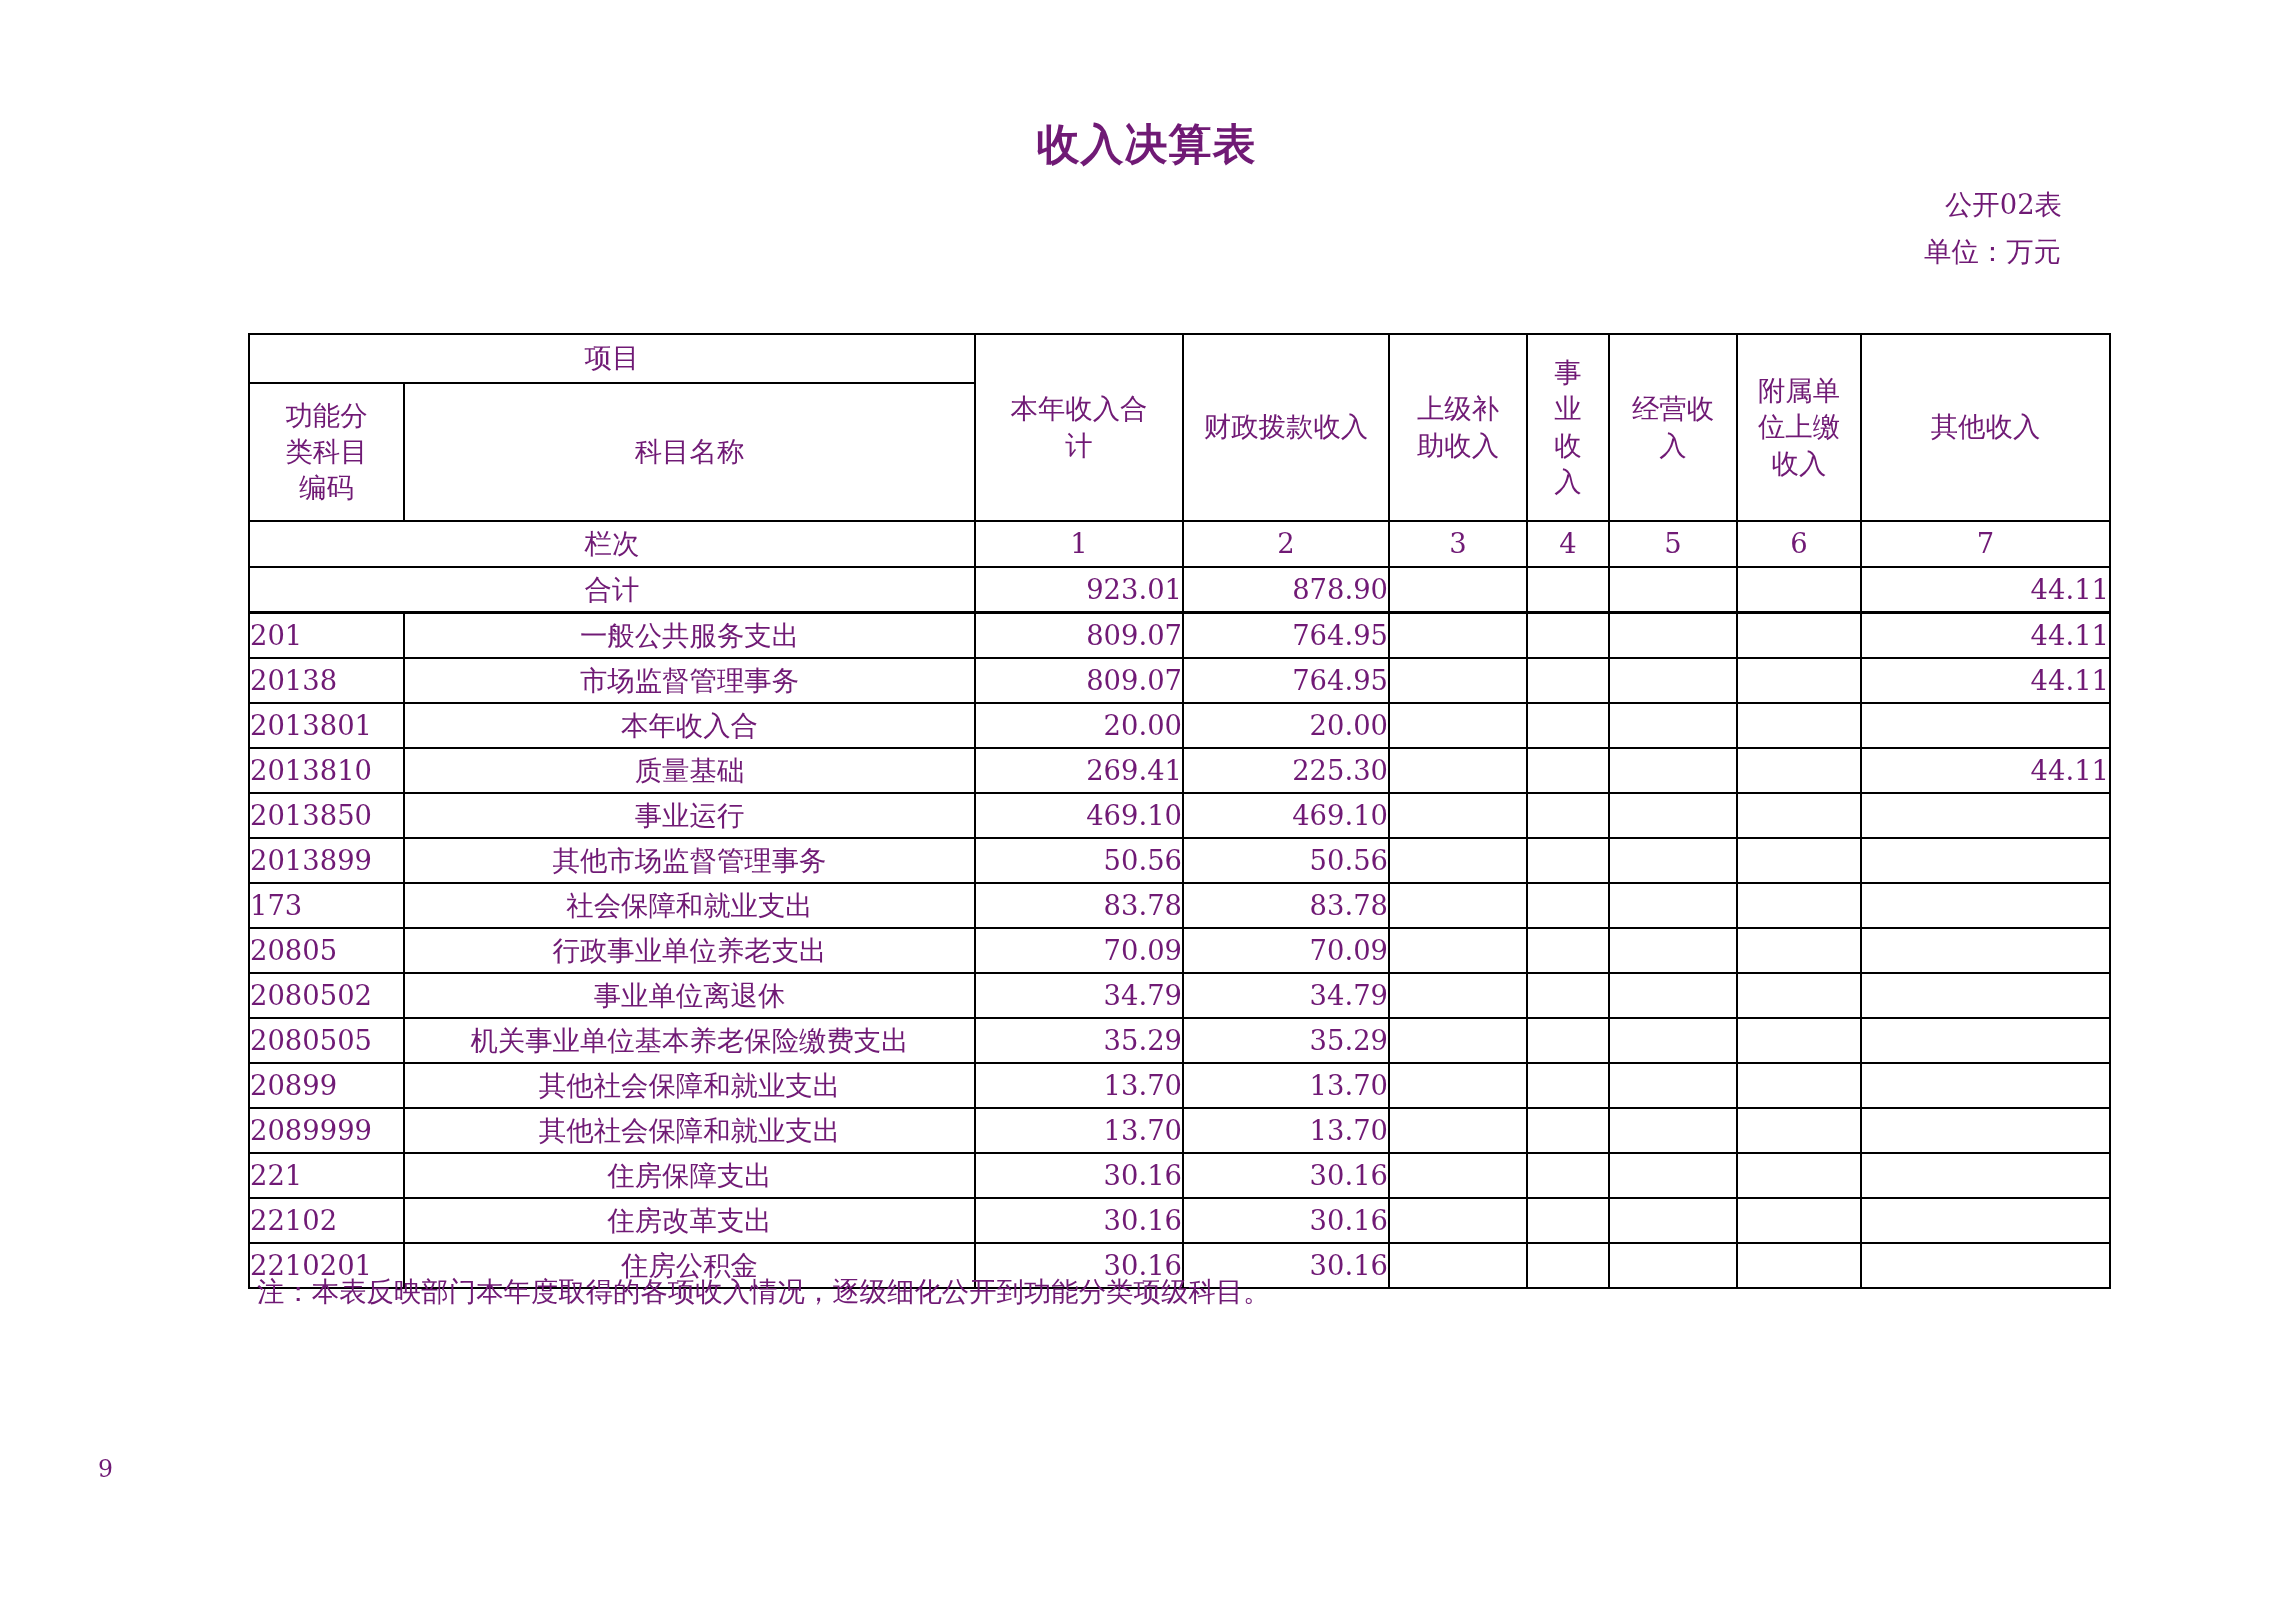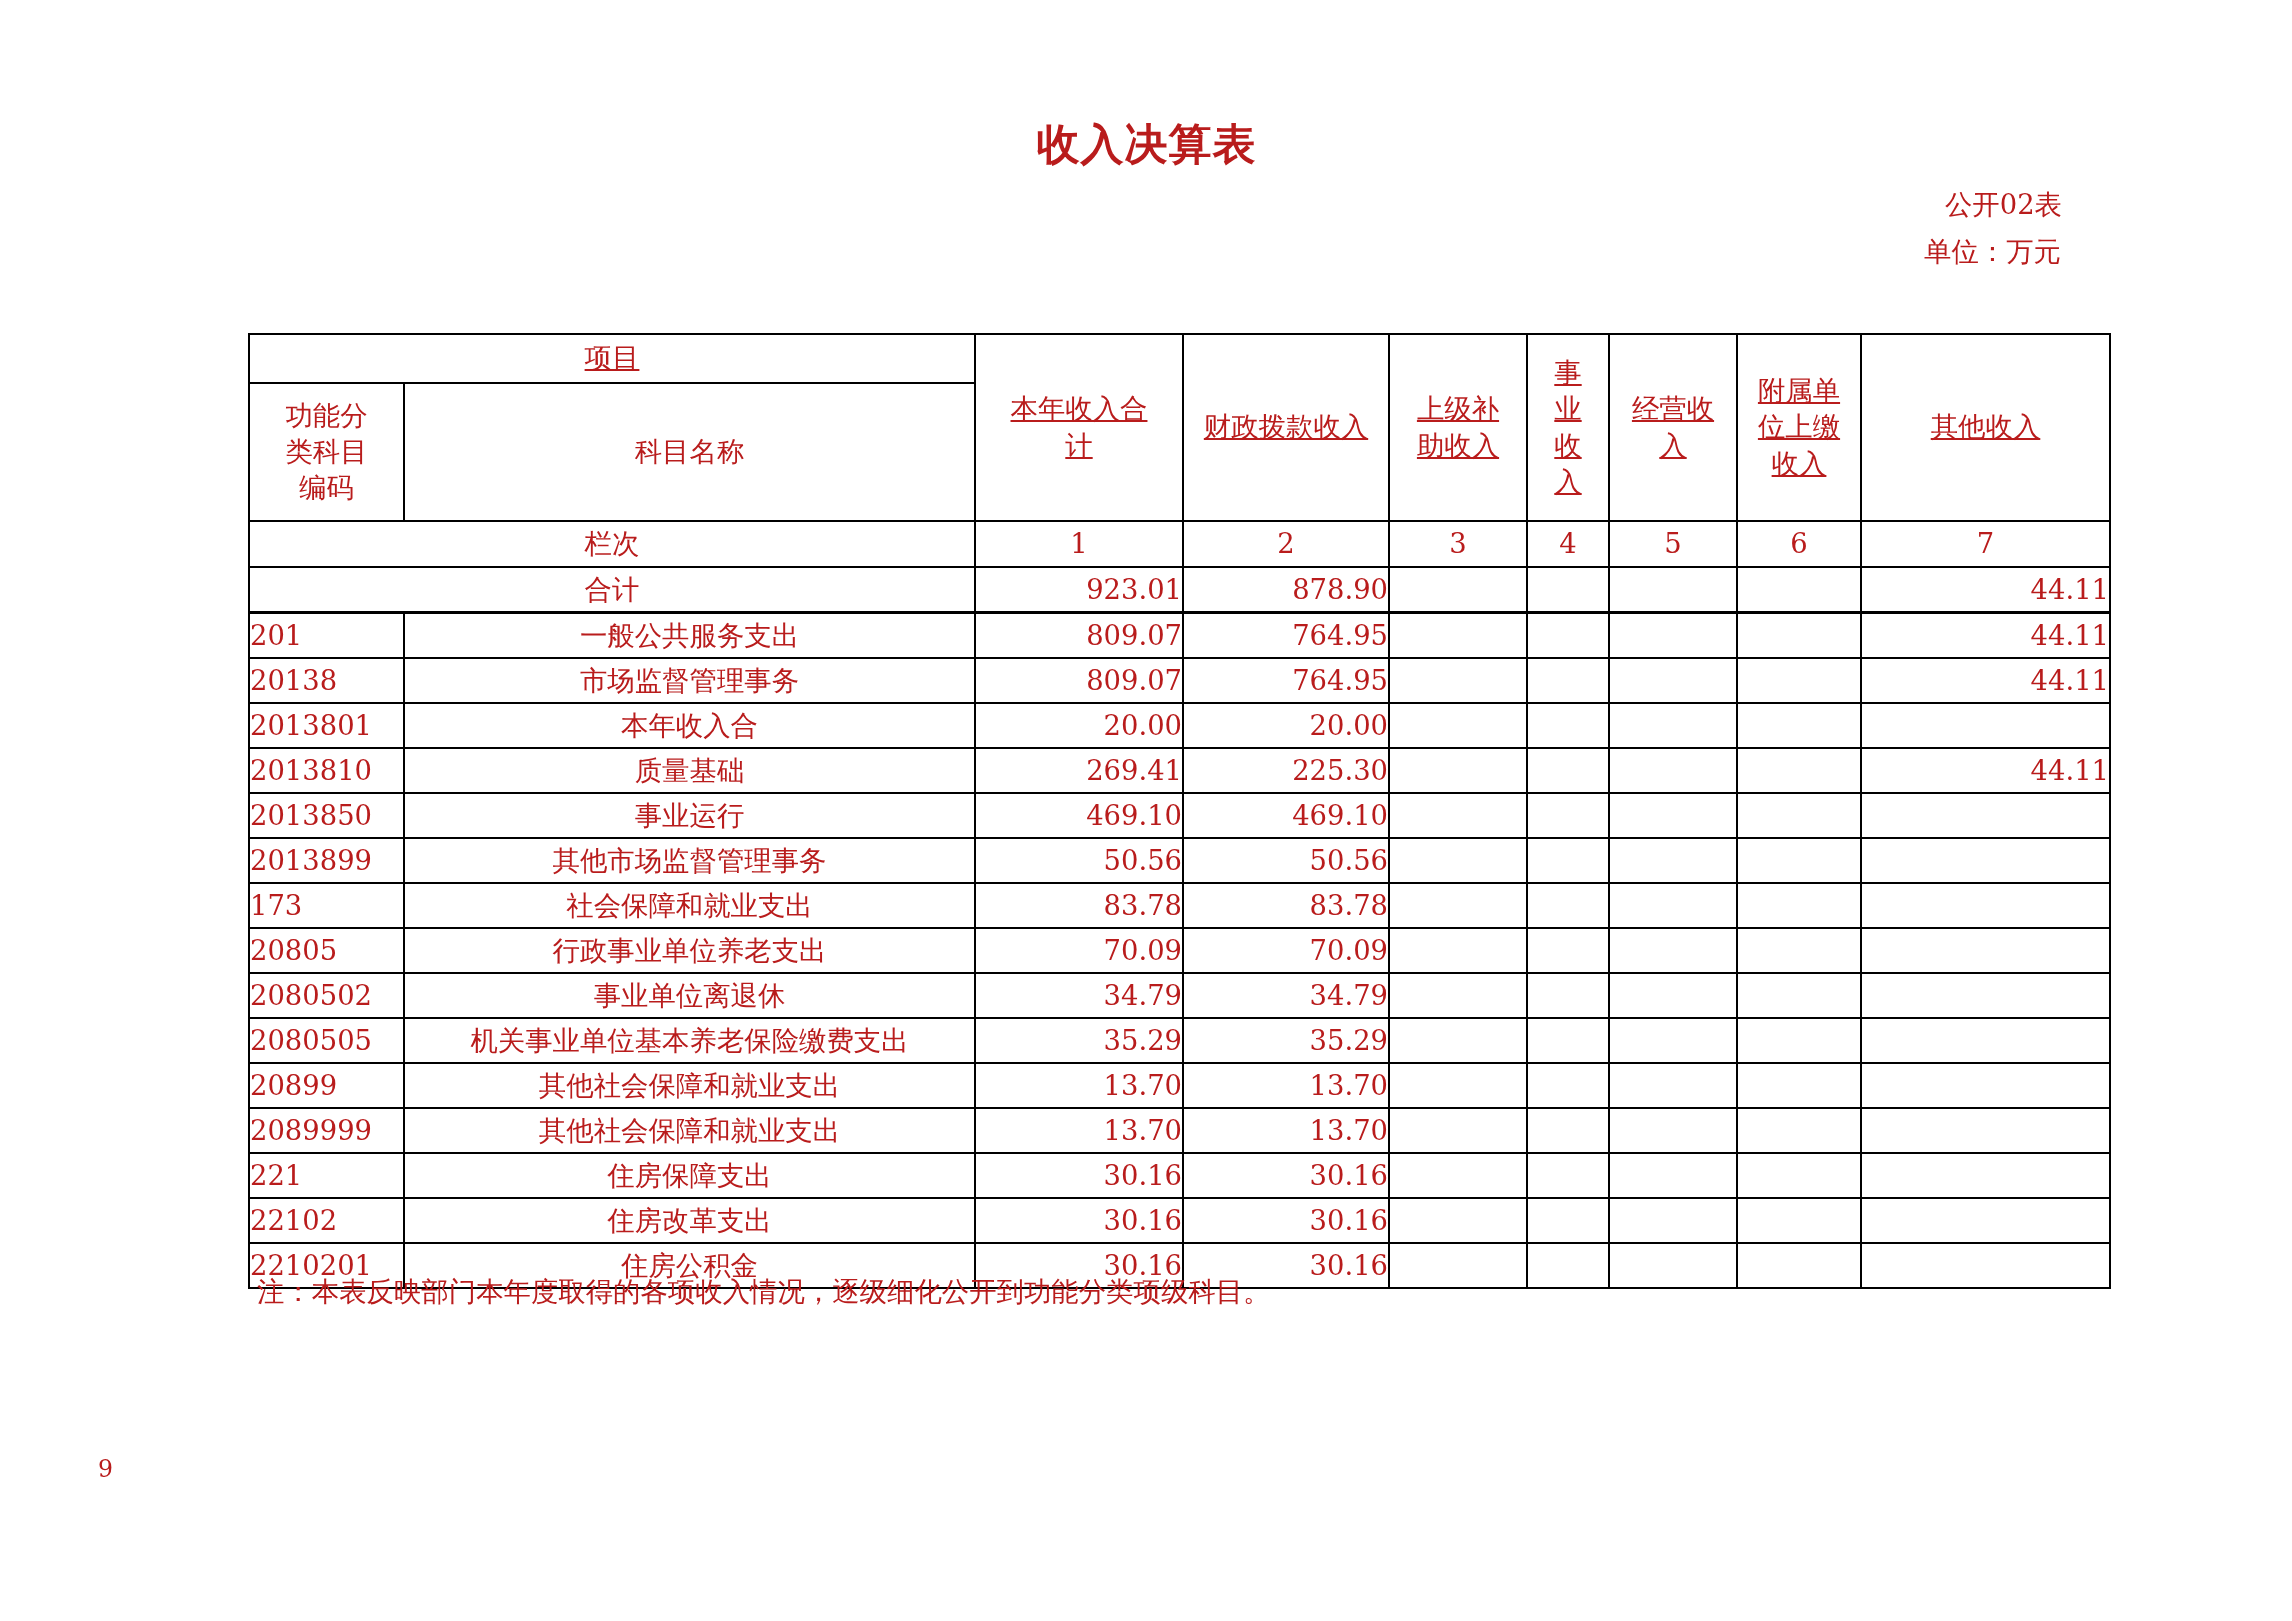--- a/index.html
+++ b/index.html
@@ -1,21 +1,21 @@
 <!DOCTYPE html>
 <html><head>
 <meta charset="utf-8">
 <style>
   html, body { margin: 0; padding: 0; background: #ffffff; }
   .page {
     position: relative;
     width: 2293px;
     height: 1621px;
     background: #ffffff;
-    color: #b91c1c;
+    color: #701a75;
     font-family: "DejaVu Serif", "Liberation Serif", serif;
     overflow: hidden;
   }
   .doc-title {
     position: absolute;
     top: 116px;
     left: 0;
     width: 100%;
     text-align: center;
     font-size: 43px;
@@ -54,21 +54,21 @@
     padding: 0;
     font-weight: normal;
     overflow: hidden;
   }
   .grid thead th {
     text-align: center;
     vertical-align: middle;
     white-space: pre-line;
     line-height: 1.32;
   }
-  tr.r-item th { height: 47px; text-decoration: underline; }
+  tr.r-item th { height: 47px; }
   tr.r-sub th  { height: 136px; }
   tr.r-num th  { height: 44px; }
   tr.r-total td {
     height: 46px;
     border-bottom: 3.9px solid #000;
     vertical-align: middle;
   }
   .grid tbody td {
     height: 43px;
     vertical-align: middle;

